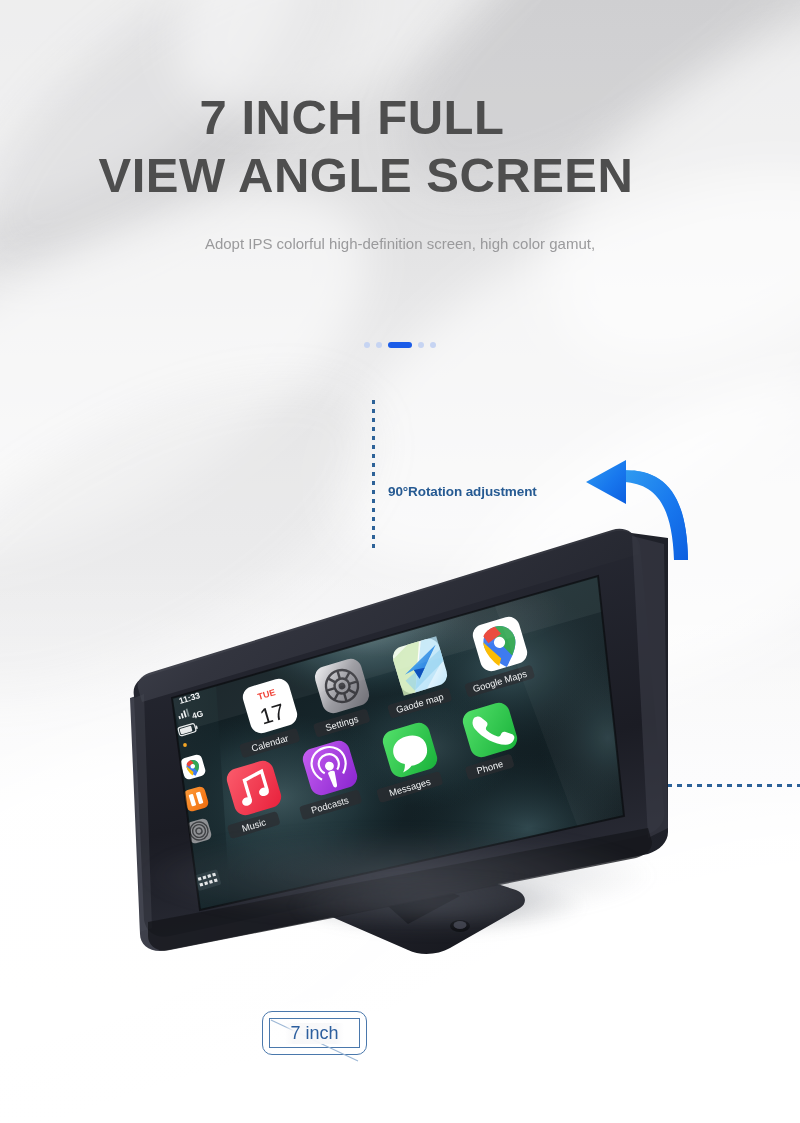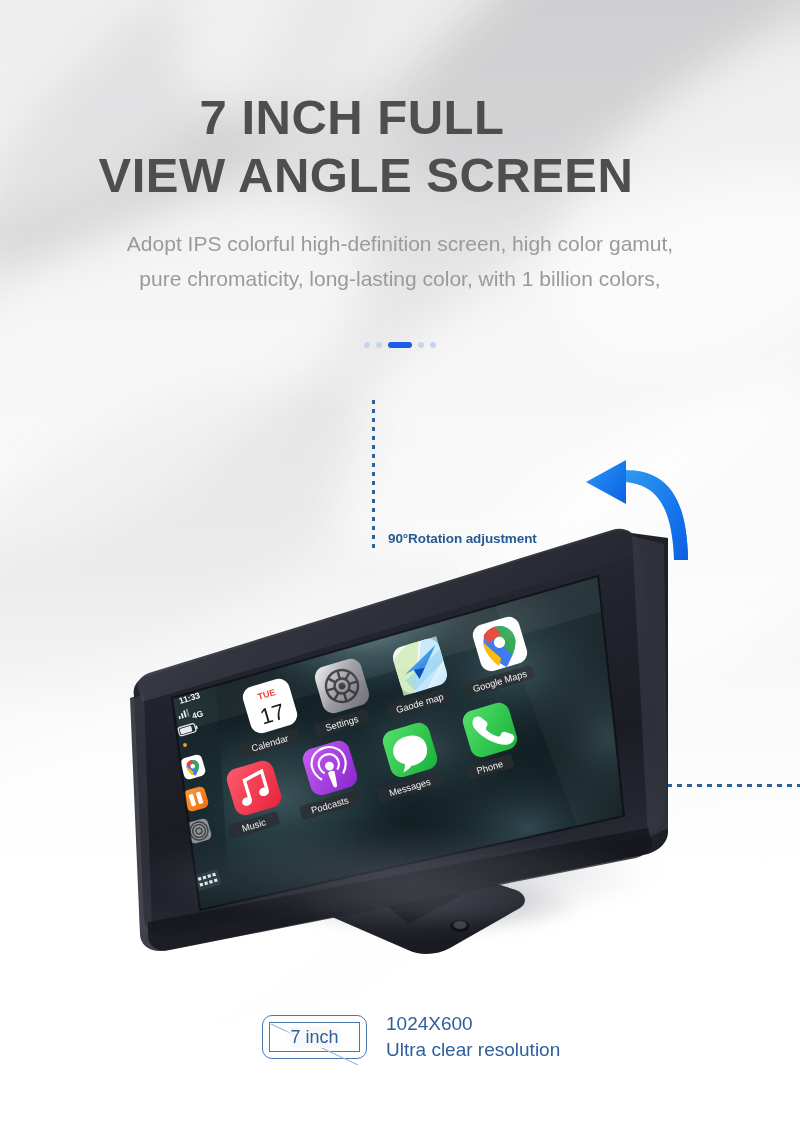--- a/index.html
+++ b/index.html
@@ -36,37 +36,37 @@
 
   
   .hero{ position:absolute; left:0; top:88px; width:704px; text-align:center; }
   .hero h1{
     font-size:49px; line-height:58px; letter-spacing:.5px;
     font-weight:bold; color:#4e4e4e;
   }
   .hero h1 .l2{ display:block;margin-left:28px; }
   .sub{
     position:absolute; left:0; top:226px; width:800px; text-align:center;
-    font-size:21px; line-height:35px; color:#9a9a9c; font-weight:normal;
+    font-size:15px; line-height:35px; color:#9a9a9c; font-weight:normal;
   }
   .sub span{ display:block; }
 
   .dots{ position:absolute; left:0; top:342px; width:800px; display:flex; justify-content:center; align-items:center; gap:6px; }
   .dots i{ display:block; width:6px; height:6px; border-radius:3px; background:#c6d4f2; }
   .dots i.on{ width:24px; height:6px; border-radius:3px; background:#1b5ce8; }
 
   
   .vline{ position:absolute; left:372px; top:400px; width:3px; height:148px;
           background-image:linear-gradient(#2d6298 50%, rgba(0,0,0,0) 0%);
           background-size:3px 9px; background-repeat:repeat-y; }
   .hline{ position:absolute; left:637px; top:784px; width:163px; height:3px;
           background-image:linear-gradient(90deg,#2d6298 50%, rgba(0,0,0,0) 0%);
           background-size:10px 3px; background-repeat:repeat-x; }
   .rot-label{ position:absolute; left:388px; top:484px; font-size:13.5px; font-weight:bold; color:#265a92;
-              letter-spacing:-.1px; white-space:nowrap;margin-top:47px; }
+              letter-spacing:-.1px; white-space:nowrap; }
   .arrow{ position:absolute; left:584px; top:458px; width:108px; height:102px; }
 
   
   .device{ position:absolute; left:108px; top:498px; width:580px; height:470px; }
   .shadowA{ position:absolute; left:30px; top:330px; width:520px; height:95px;
             background:radial-gradient(ellipse at 50% 50%, rgba(120,125,135,.40) 0%, rgba(120,125,135,0) 70%);
             filter:blur(7px); }
   .shadowB{ position:absolute; left:180px; top:378px; width:300px; height:60px;
             background:radial-gradient(ellipse at 50% 50%, rgba(90,95,105,.45) 0%, rgba(90,95,105,0) 70%);
             filter:blur(6px); }
@@ -106,21 +106,20 @@
 
   <div class="hero">
     <h1>
       <span>7 INCH FULL</span>
       <span class="l2">VIEW ANGLE SCREEN</span>
     </h1>
   </div>
 
   <div class="sub">
     <span>Adopt IPS colorful high-definition screen, high color gamut,</span>
-    <span>pure chromaticity, long-lasting color, with 1 billion colors,</span>
   </div>
 
   <div class="dots">
     <i></i>
     <i></i>
     <i class="on"></i>
     <i></i>
     <i></i>
   </div>
 
@@ -443,19 +442,15 @@
   </div>
 
   <div class="resrow">
     <div class="sizebox">
       <div class="inner"></div>
       <svg class="diag" viewBox="0 0 93 46" preserveAspectRatio="none">
         <line x1="2" y1="2" x2="91" y2="44" stroke="#9db8d6" stroke-width="1.2"></line>
       </svg>
       <span class="txt">7 inch</span>
     </div>
-    <div class="restxt">
-      <div class="a">1024X600</div>
-      <div class="b">Ultra clear resolution</div>
-    </div>
   </div>
 
 </div>
 
 </body></html>

